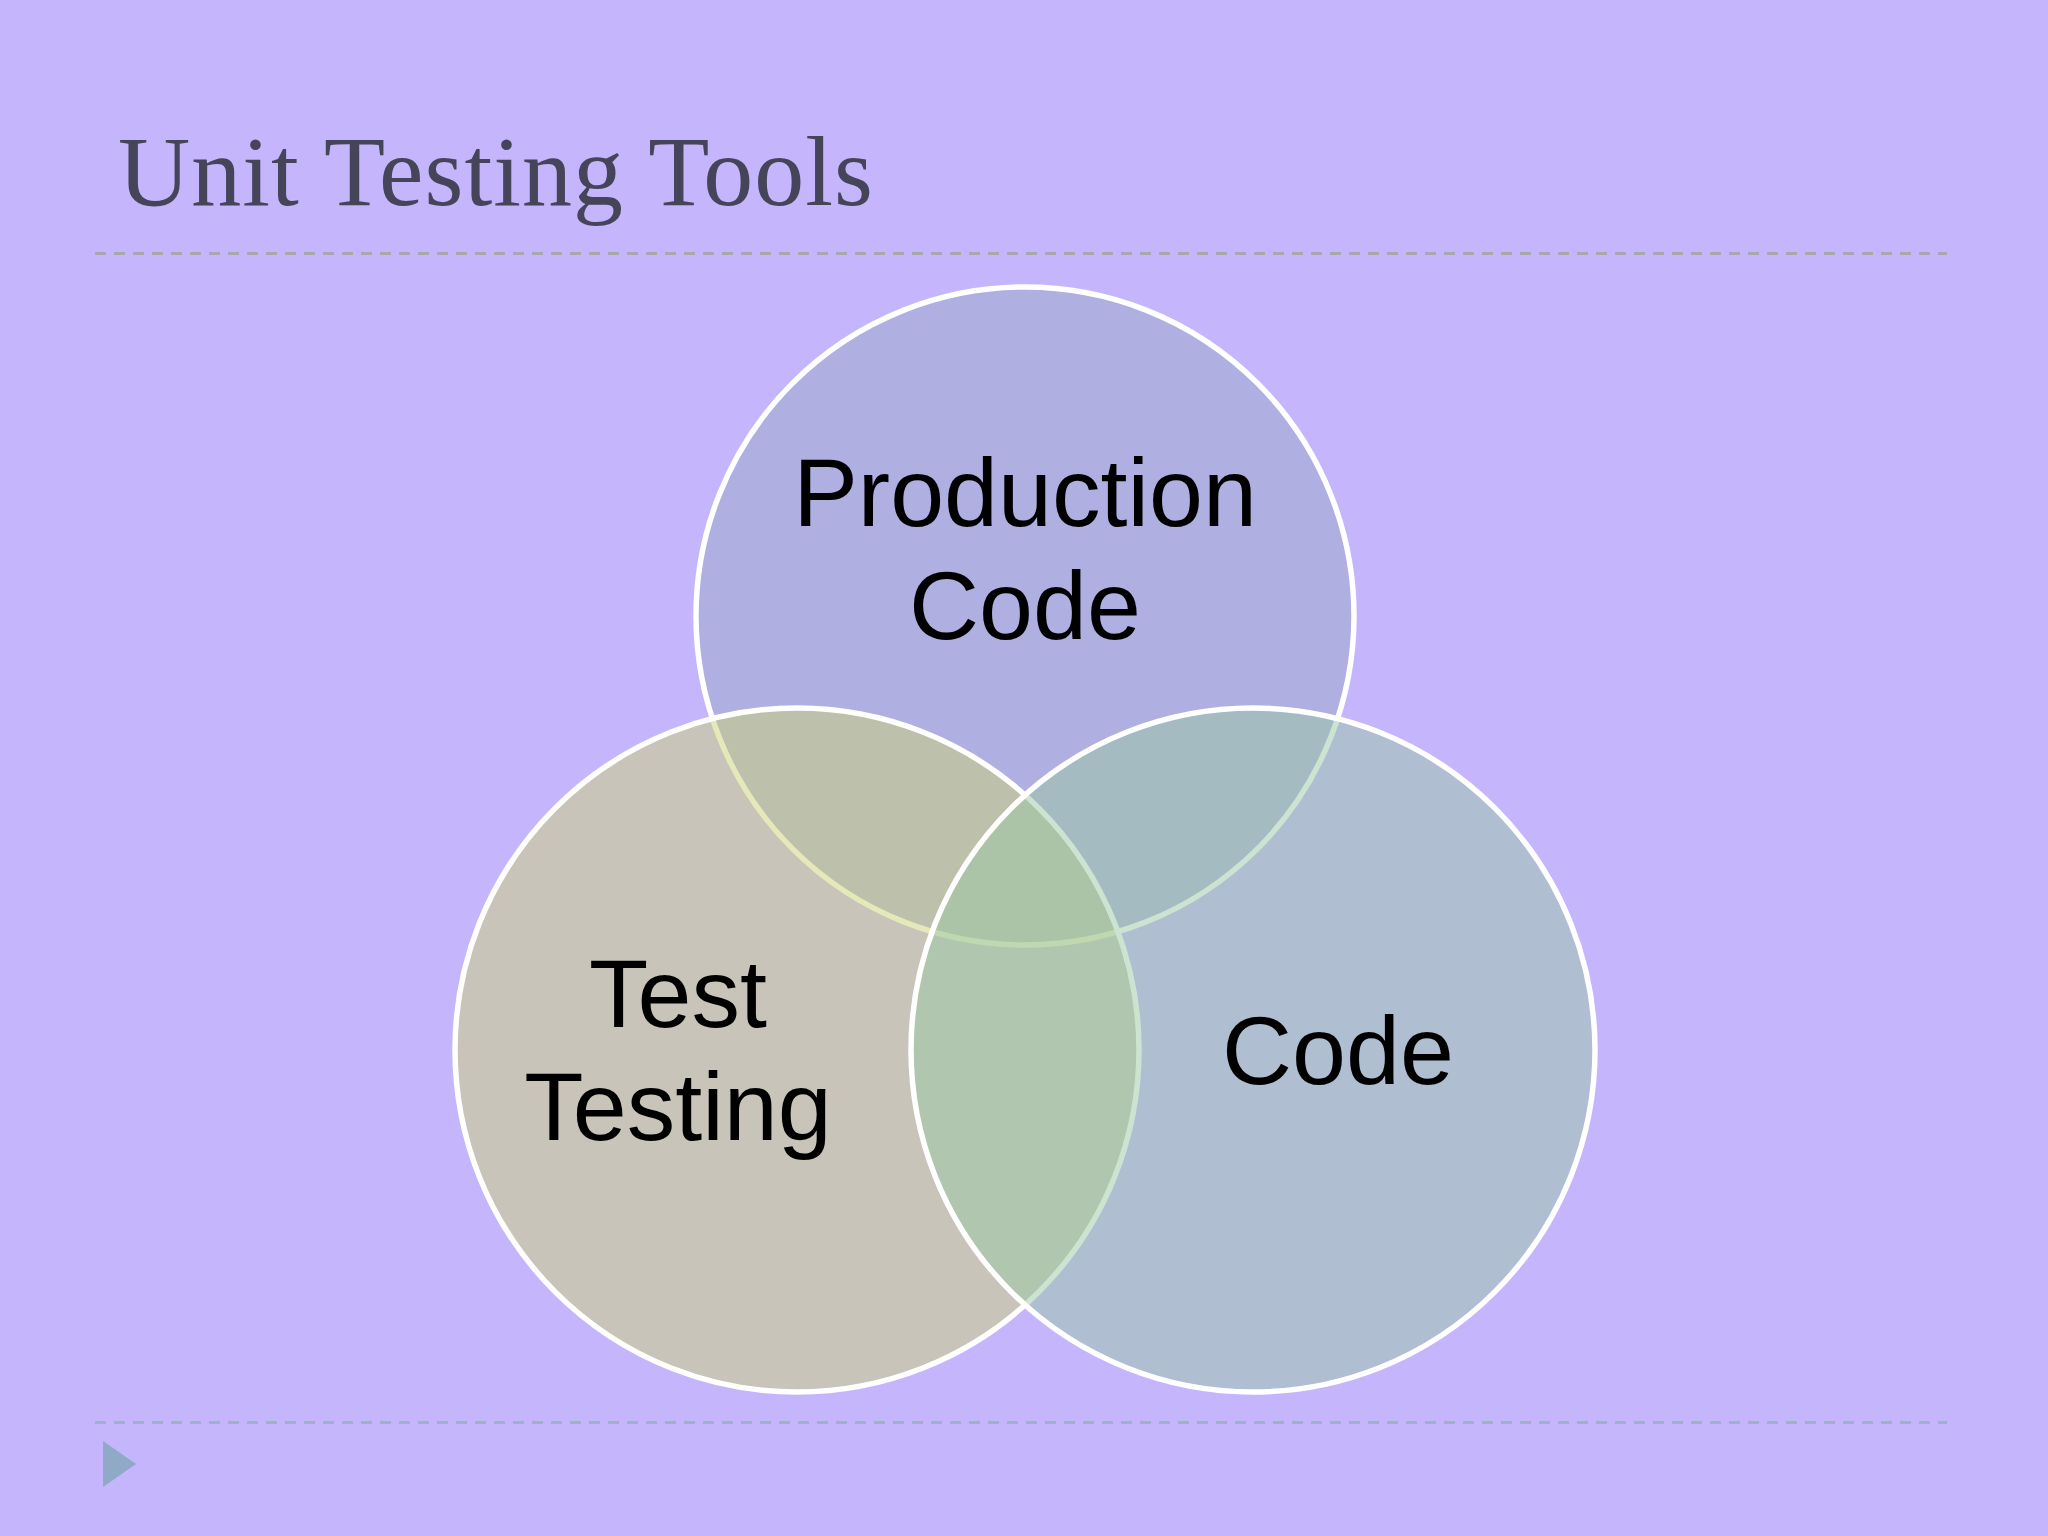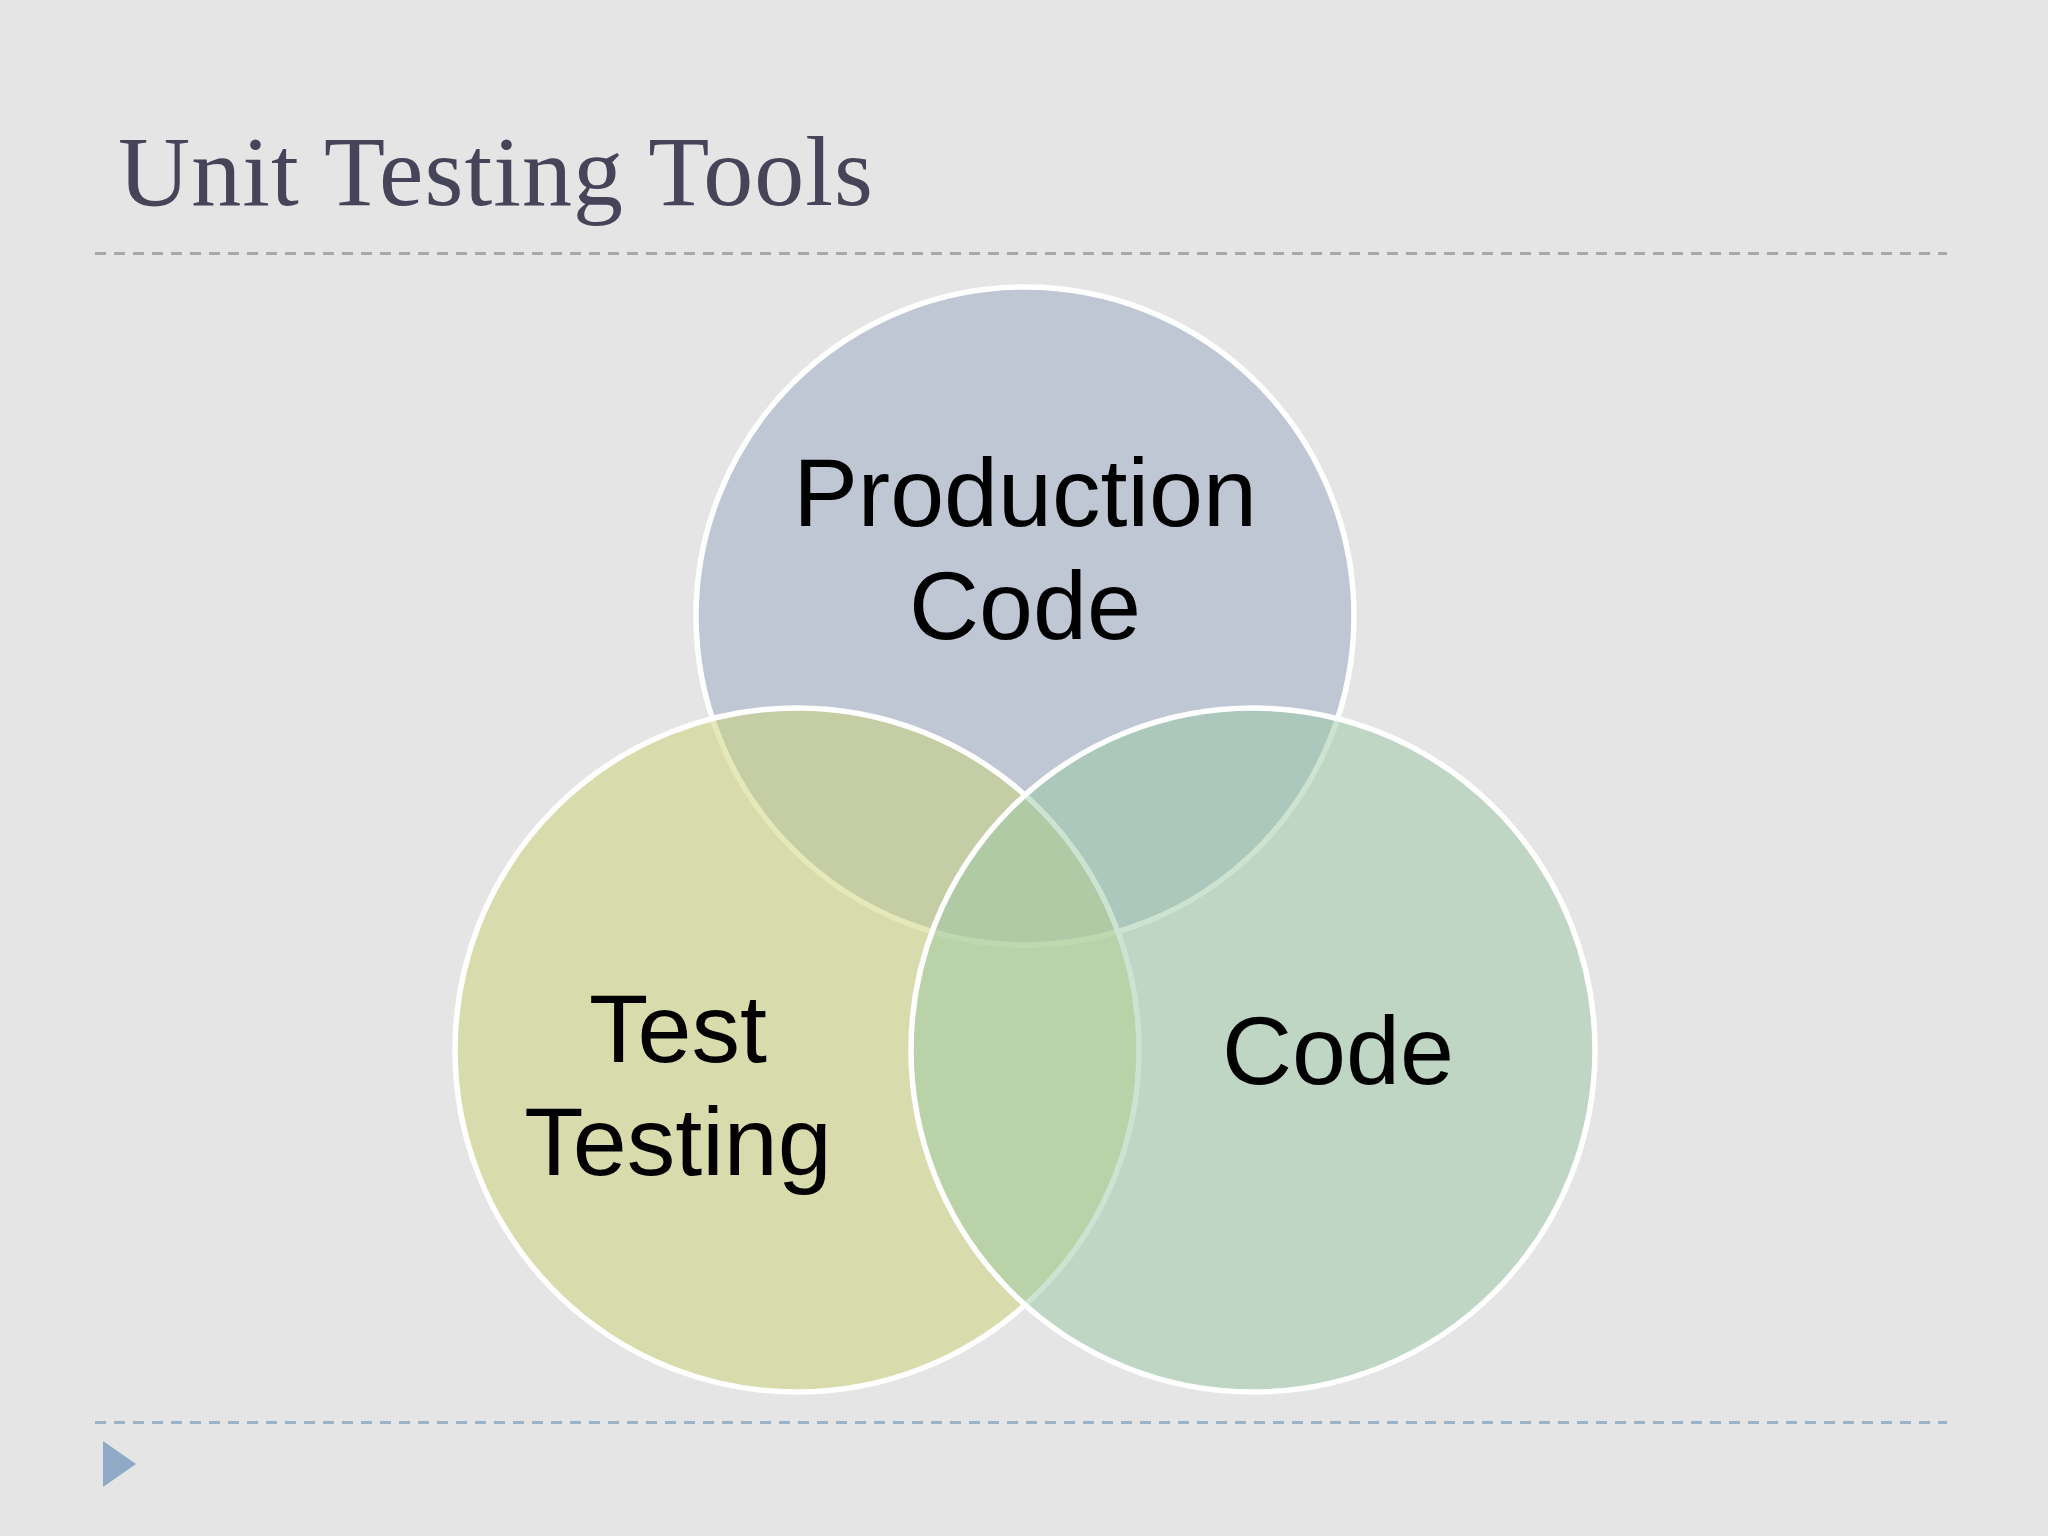--- a/index.html
+++ b/index.html
@@ -60,40 +60,40 @@
     height: 0;
     border-top: 23px solid transparent;
     border-bottom: 23px solid transparent;
     border-left-width: 33px;
     border-left-style: solid;
   }
 </style>
 </head>
 <body>
 
-<div class="slide" style="background: #e5e5e5;">
+<div class="slide" style="background: #c4b5fd;">
 
   <div class="slide-title" style="color: rgb(69, 68, 89);">Unit Testing Tools</div>
 
   <div class="divider divider-top" style="background-image: repeating-linear-gradient(90deg, rgb(168, 168, 172) 0px, rgb(168, 168, 172) 11px, transparent 11px, transparent 19px);"></div>
 
   <svg class="venn-svg" viewBox="0 0 2048 1536">
     <g id="venn-circles">
         <circle cx="1025" cy="616" r="329" fill="#99A9C5" fill-opacity="0.5" stroke="#FFFFFF" stroke-width="5.5"></circle>
         <circle cx="797" cy="1050" r="342" fill="#CBD375" fill-opacity="0.5" stroke="#FFFFFF" stroke-width="5.5"></circle>
         <circle cx="1253" cy="1050" r="342" fill="#99C7A3" fill-opacity="0.5" stroke="#FFFFFF" stroke-width="5.5"></circle>
       </g>
   </svg>
 
   <div id="venn-labels">
       <div class="venn-label" style="left: 1025px; top: 549px; color: rgb(0, 0, 0);">
         <div>Production</div>
         <div>Code</div>
       </div>
-      <div class="venn-label" style="left: 678px; top: 1050px; color: rgb(0, 0, 0); margin-top: 35px;">
+      <div class="venn-label" style="left: 678px; top: 1050px; color: rgb(0, 0, 0);">
         <div>Test</div>
         <div>Testing</div>
       </div>
       <div class="venn-label" style="left: 1338px; top: 1050px; color: rgb(0, 0, 0);">
         <div>Code</div>
       </div>
     </div>
 
   <div class="divider divider-bottom" style="background-image: repeating-linear-gradient(90deg, rgb(156, 178, 199) 0px, rgb(156, 178, 199) 11px, transparent 11px, transparent 19px);"></div>
 

